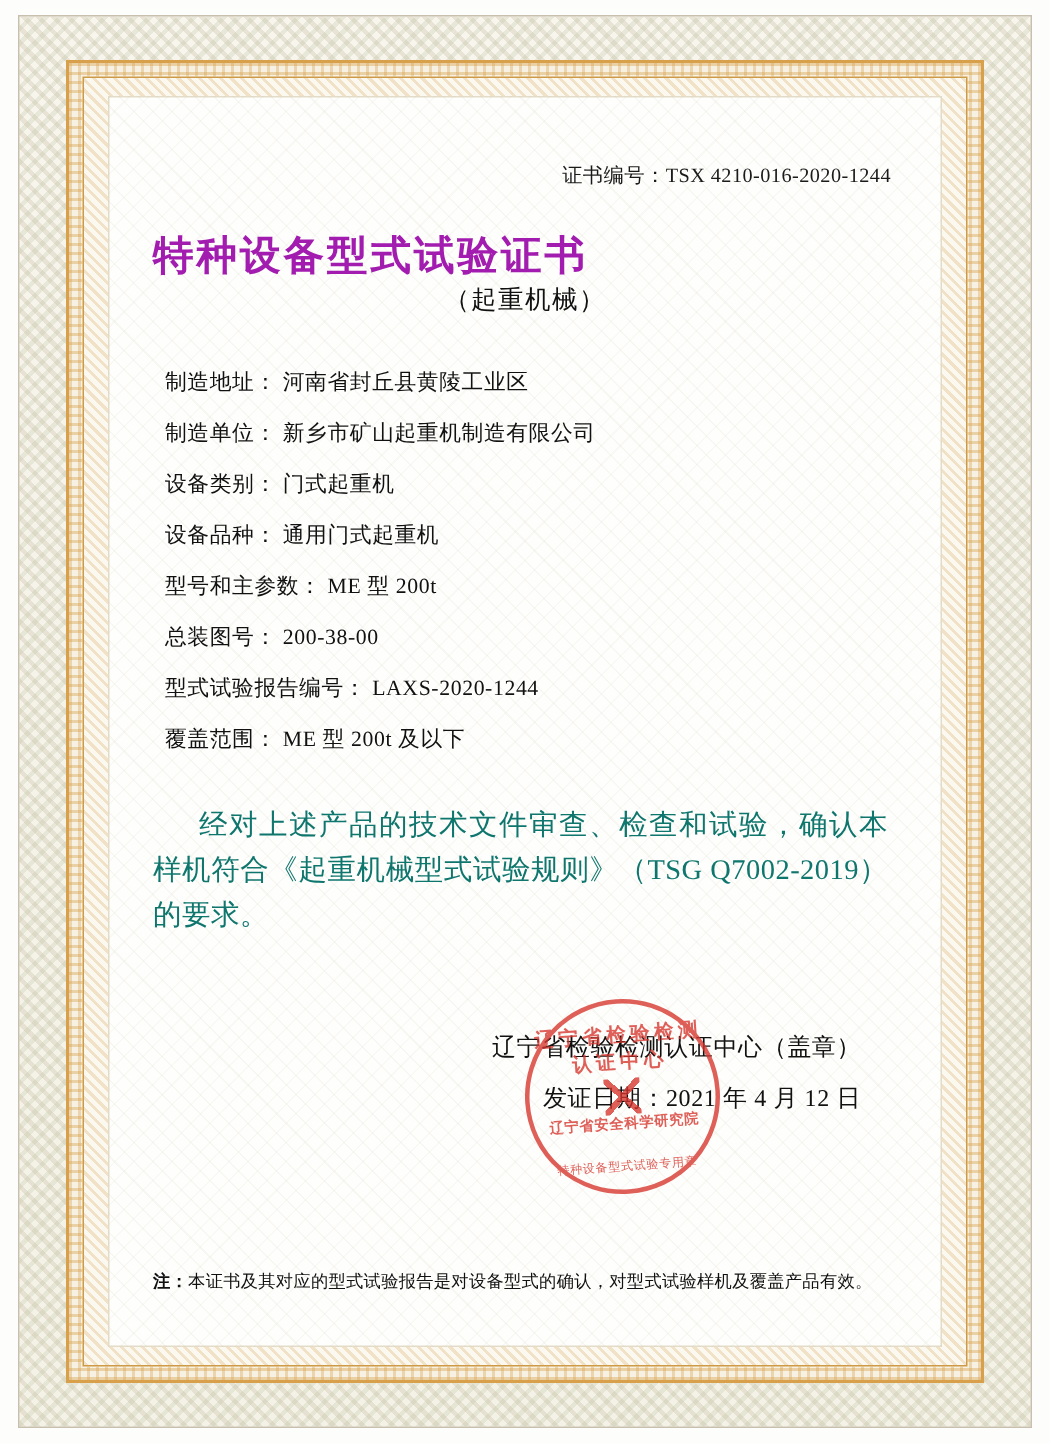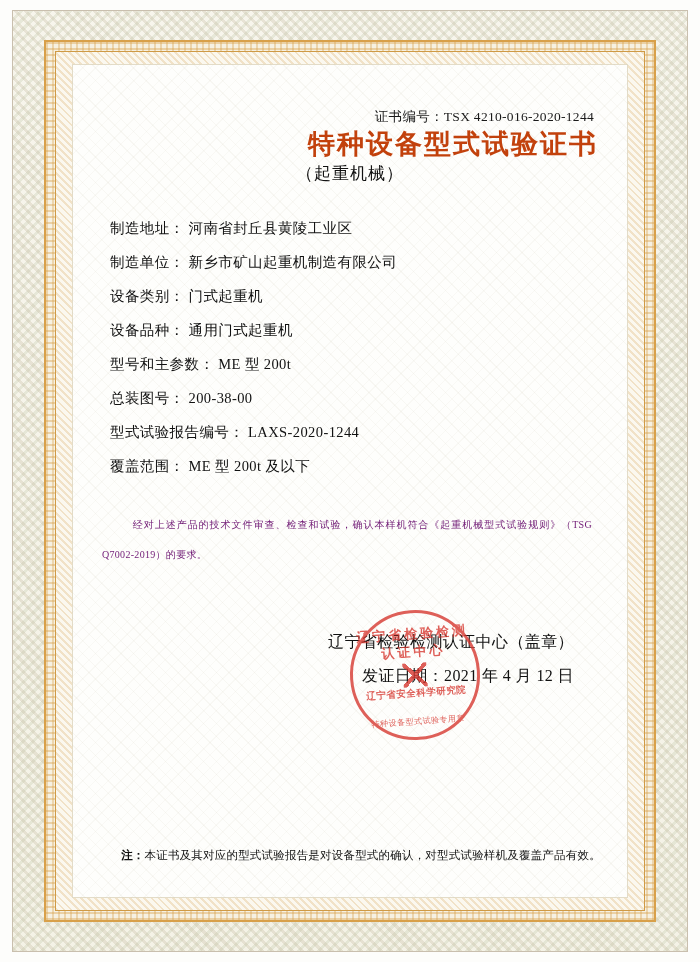--- a/index.html
+++ b/index.html
@@ -120,25 +120,26 @@
     text-align: right;
     font-size: 13.5px;
     color: #1a1a1a;
     letter-spacing: 0.3px;
     margin-top: 18px;
     margin-right: 4px;
     font-family: "Liberation Serif", serif;
   }
 
   .title-main {
-    text-align: right;
+    text-align: left;
     font-size: 27px;
     font-weight: bold;
     letter-spacing: 2px;
-    color: #c2410c;
+    color: #a21caf;
+    margin-top: 26px;
   }
   .title-sub {
     text-align: center;
     font-size: 17px;
     color: #111;
     letter-spacing: 1px;
     margin-top: 0;
   }
 
   .fields {
@@ -150,23 +151,23 @@
     color: #111;
     margin-bottom: 15px;
     letter-spacing: 0.4px;
     white-space: nowrap;
   }
   .field-label { }
   .field-value { padding-left: 4px; }
 
   .statement {
     margin-top: 34px;
-    font-size: 10px;
+    font-size: 19px;
     line-height: 30px;
-    color: #701a75;
+    color: #0f766e;
     letter-spacing: 0.3px;
     text-align: justify;
     padding-right: 6px;
   }
   .statement .indent { display: inline-block; width: 30px; }
 
   .signature {
     margin-top: 62px;
     text-align: right;
     padding-right: 24px;
@@ -236,21 +237,20 @@
 
   .footnote {
     position: absolute;
     left: 30px;
     right: 8px;
     bottom: 34px;
     font-size: 11.5px;
     color: #111;
     letter-spacing: 0.2px;
     line-height: 18px;
-    text-align: center;
   }
   .footnote .fn-label { font-weight: bold; }
 </style>
 </head>
 <body>
 
 <div class="page">
   <div class="border-outer"></div>
   <div class="border-mid"></div>
 

